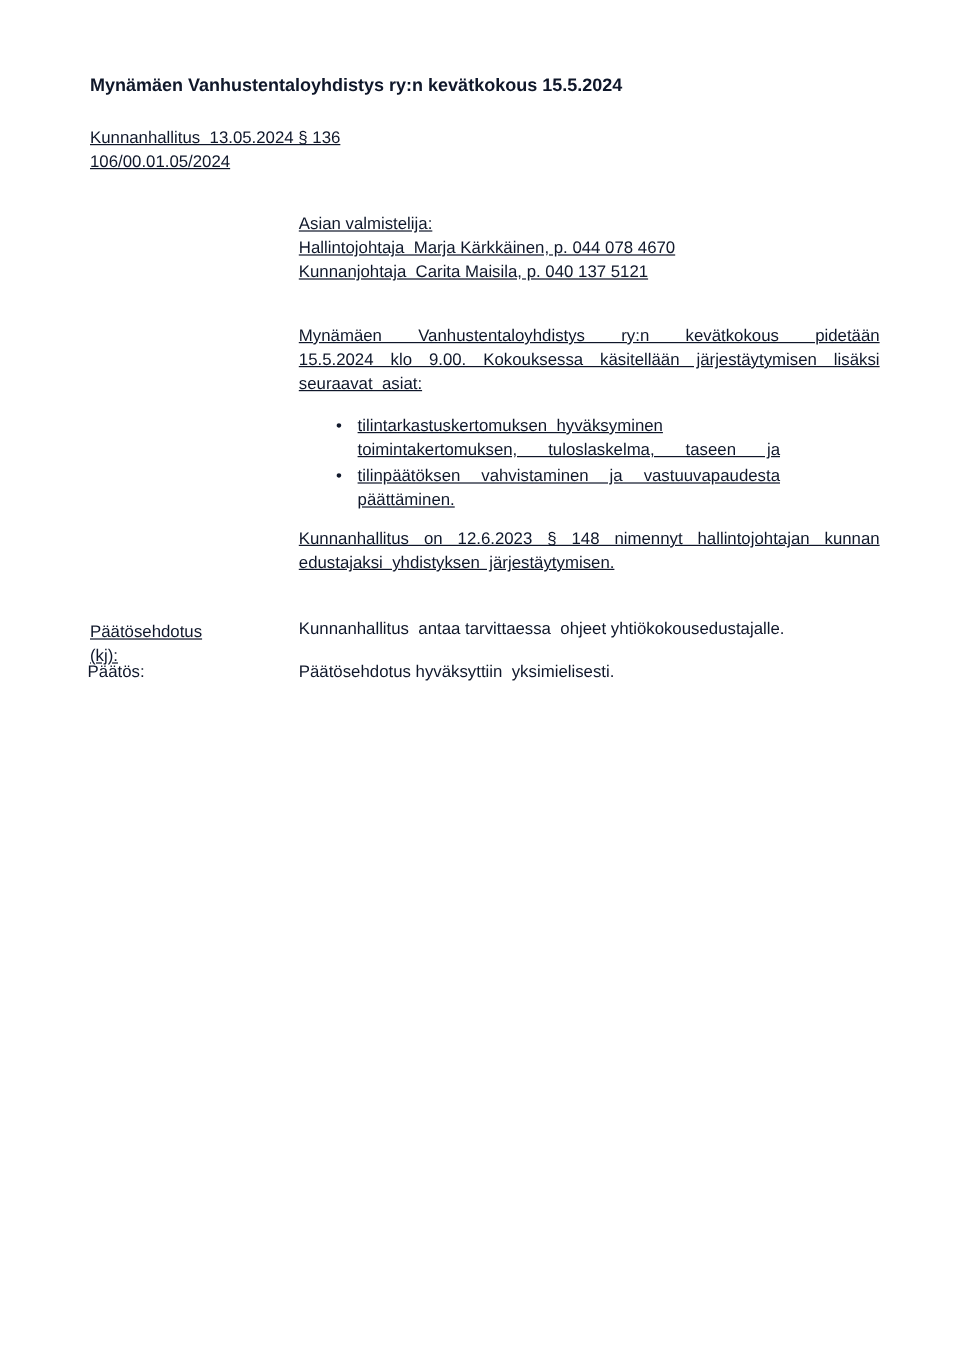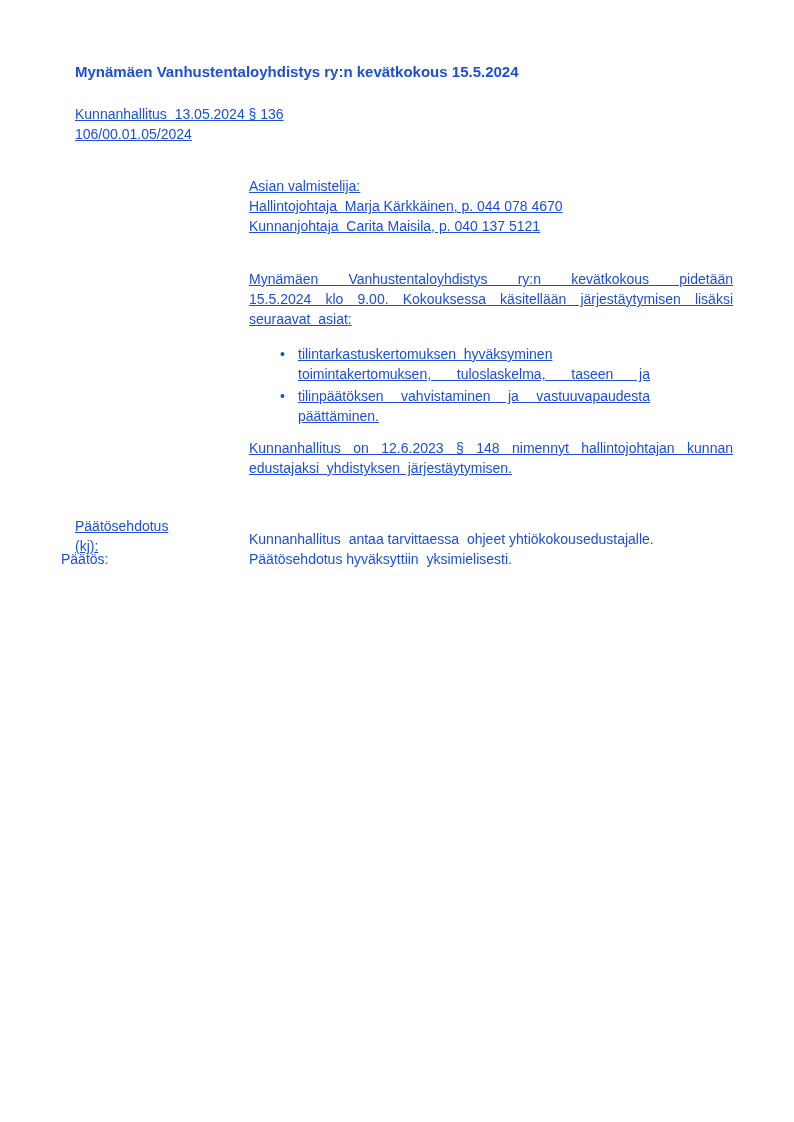--- a/index.html
+++ b/index.html
@@ -8,21 +8,21 @@
     background: #ffffff;
   }
   .page {
     position: relative;
     width: 794px;
     height: 1122px;
     background: #ffffff;
     font-family: "Liberation Sans", sans-serif;
     font-size: 14px;
     line-height: 20px;
-    color: #1d4ed8;
+    color: #0f172a;
     overflow: hidden;
   }
   .abs { position: absolute; }
   .pre { white-space: pre; }
   .title {
     left: 75px;
     top: 62px;
     font-size: 15px;
     font-weight: bold;
     white-space: pre;
@@ -37,22 +37,22 @@
   .bullet-list { left: 280px; top: 344px; width: 372px; }
   .bullet-item { display: flex; margin-bottom: 2px; }
   .bullet-marker {
     width: 18px;
     flex: 0 0 18px;
     font-size: 14px;
   }
   .bullet-text { width: 352px; }
   .note-block { left: 249px; top: 438px; width: 484px; }
   .proposal-label { left: 75px; top: 516px; }
-  .proposal-text { left: 249px; top: 513px; white-space: pre; margin-top: 16px; }
-  .decision-label { left: 61px; top: 549px; text-align: center; }
+  .proposal-text { left: 249px; top: 513px; white-space: pre; }
+  .decision-label { left: 73px; top: 549px; text-align: center; }
   .decision-text { left: 249px; top: 549px; white-space: pre; }
   .line { min-height: 20px; text-decoration: underline; }
   .last-line { white-space: pre; }
 </style>
 </head>
 <body>
 
 <div class="page">
 
   <div class="abs title">Mynämäen Vanhustentaloyhdistys ry:n kevätkokous 15.5.2024</div>

